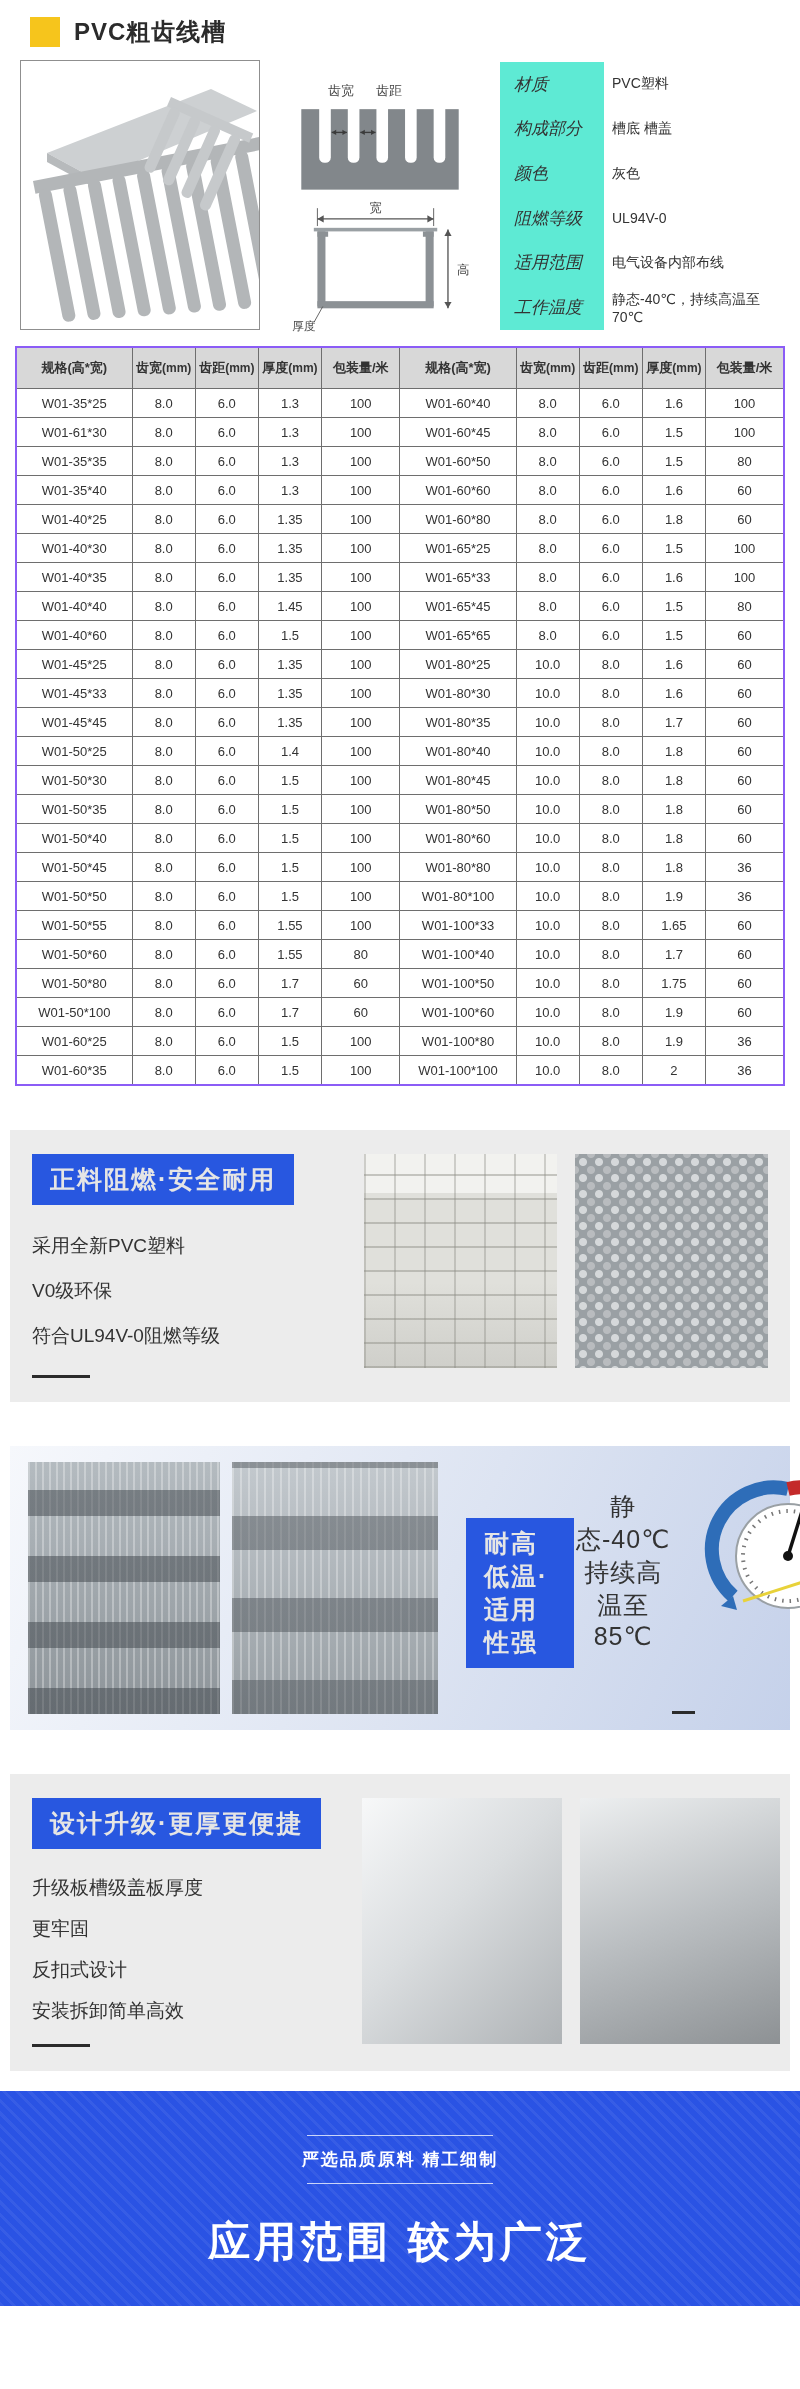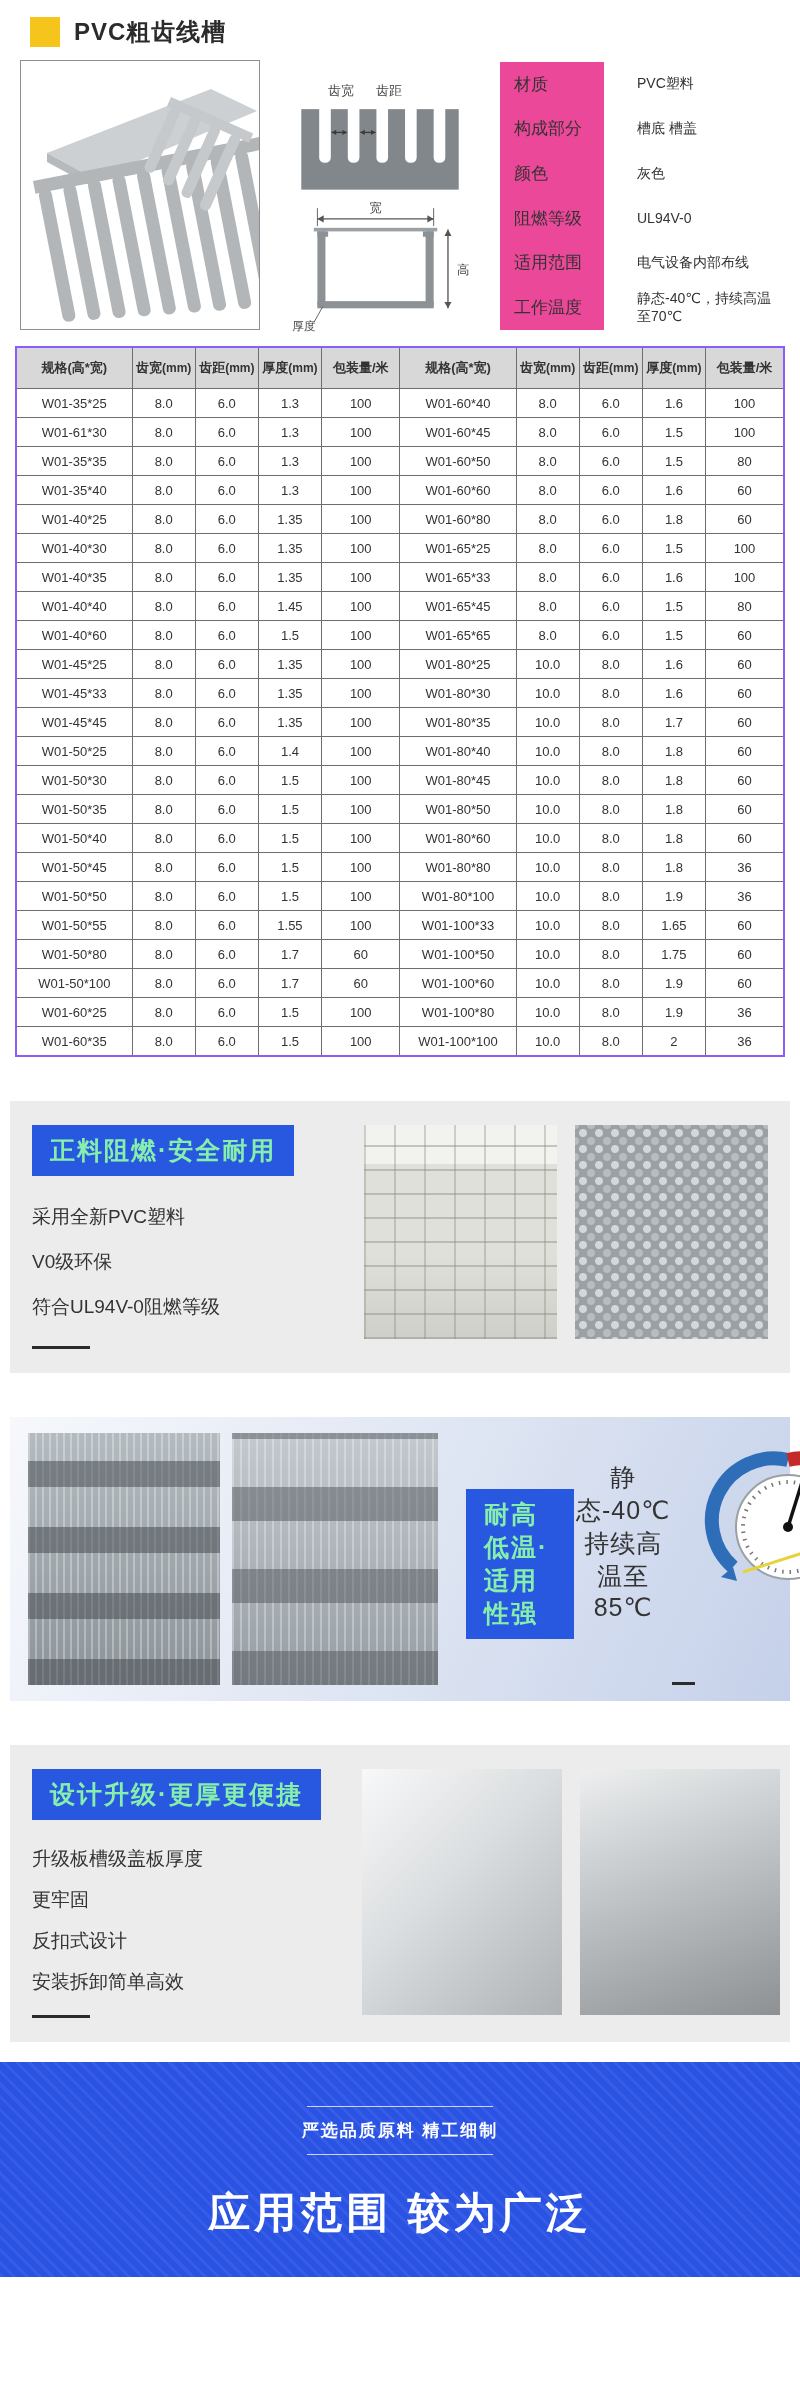--- a/index.html
+++ b/index.html
@@ -9,35 +9,35 @@
   .page-header{padding:16px 0 0 30px;display:flex;align-items:center;}
   .logo-square{width:30px;height:30px;background:#F6C51C;}
   .page-title{font-size:24px;font-weight:bold;color:#2b2b2b;margin-left:14px;letter-spacing:1px;}
 
   
   .top-section{margin:12px 20px 0 20px;display:flex;gap:16px;height:272px;}
   .photo-box{width:238px;height:268px;border:1px solid #8f8f8f;background:#fff;overflow:hidden;flex:none;}
   .diagram-col{width:208px;flex:none;display:flex;flex-direction:column;align-items:center;padding-top:22px;}
   .tooth-labels{display:flex;gap:22px;font-size:13px;color:#444;margin-bottom:2px;margin-left:-30px;}
   .spec-table{flex:1;display:grid;grid-template-columns:104px 1fr;grid-auto-rows:1fr;height:268px;margin-top:2px;}
-  .spec-label{background:#ec4899;display:flex;align-items:center;padding-left:14px;font-size:17px;color:#333;}
-  .spec-value{display:flex;align-items:center;padding-left:33px;font-size:14px;color:#333;}
+  .spec-label{background:#5eead4;display:flex;align-items:center;padding-left:14px;font-size:17px;color:#333;font-style:italic;}
+  .spec-value{display:flex;align-items:center;padding-left:8px;font-size:14px;color:#333;}
 
   
   .size-table-wrap{margin:14px auto 0 auto;width:770px;}
   table.size-table{border-collapse:collapse;width:100%;table-layout:fixed;border:2px solid #8b5cf6;}
   table.size-table th,table.size-table td{border:1px solid #6e6e6e;text-align:center;color:#333;overflow:hidden;white-space:nowrap;}
   table.size-table th{background:#d8d8d8;height:38px;font-size:13px;font-weight:bold;}
   table.size-table th .unit{font-size:12px;font-weight:bold;}
   table.size-table td{height:26px;font-size:13px;background:#fff;}
 
   
   .feature-panel{margin:44px 10px 0 10px;background:#ececec;padding:24px 22px;display:flex;}
   .feature-text{width:330px;flex:none;}
-  .feature-badge{display:inline-block;background:#2857E0;color:#86efac;font-size:25px;font-weight:bold;padding:9px 18px;letter-spacing:2px;}
+  .feature-badge{display:inline-block;background:#2857E0;color:#e5e5e5;font-size:25px;font-weight:bold;padding:9px 18px;letter-spacing:2px;}
   .feature-line{font-size:19px;color:#333;margin-top:19px;}
   .feature-underline{width:58px;height:3px;background:#2b2b2b;margin-top:26px;}
   .feature-images{display:flex;gap:18px;margin-left:auto;}
   .ph{flex:none;}
   .ph-bags{width:193px;height:214px;
     background-image:repeating-linear-gradient(0deg,rgba(140,140,132,.45) 0 2px,transparent 2px 24px),
       repeating-linear-gradient(90deg,rgba(120,120,112,.3) 0 2px,transparent 2px 30px),
       linear-gradient(180deg,#f2f2ef 0 18%,#e0e0db 18% 60%,#cfcfca 100%);}
   .ph-pellets{width:193px;height:214px;background-color:#9aa0a4;
     background-image:radial-gradient(circle,#d5d8da 0 3.5px,transparent 4.5px),
@@ -416,20 +416,32 @@
           <td>6.0</td>
           <td>1.55</td>
           <td>100</td>
           <td>W01-100*33</td>
           <td>10.0</td>
           <td>8.0</td>
           <td>1.65</td>
           <td>60</td>
         </tr>
         <tr>
+          <td>W01-50*60</td>
+          <td>8.0</td>
+          <td>6.0</td>
+          <td>1.55</td>
+          <td>80</td>
+          <td>W01-100*40</td>
+          <td>10.0</td>
+          <td>8.0</td>
+          <td>1.7</td>
+          <td>60</td>
+        </tr>
+        <tr>
           <td>W01-50*80</td>
           <td>8.0</td>
           <td>6.0</td>
           <td>1.7</td>
           <td>60</td>
           <td>W01-100*50</td>
           <td>10.0</td>
           <td>8.0</td>
           <td>1.75</td>
           <td>60</td>

